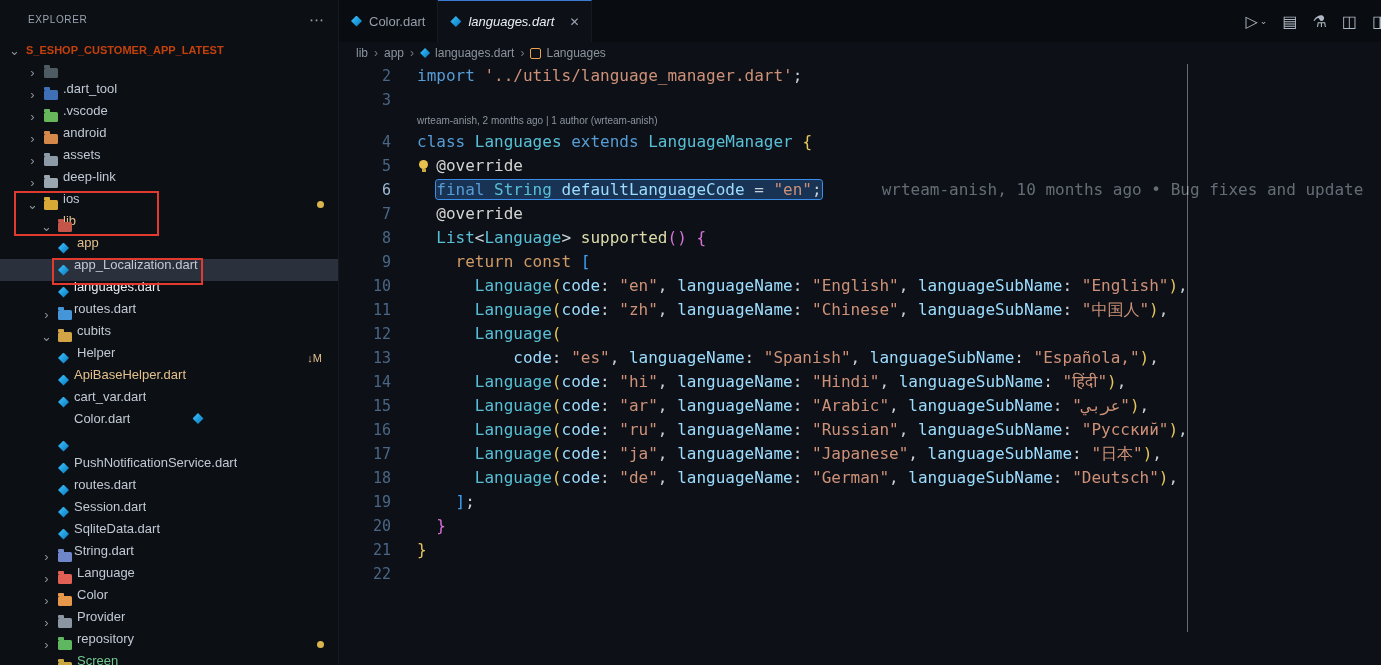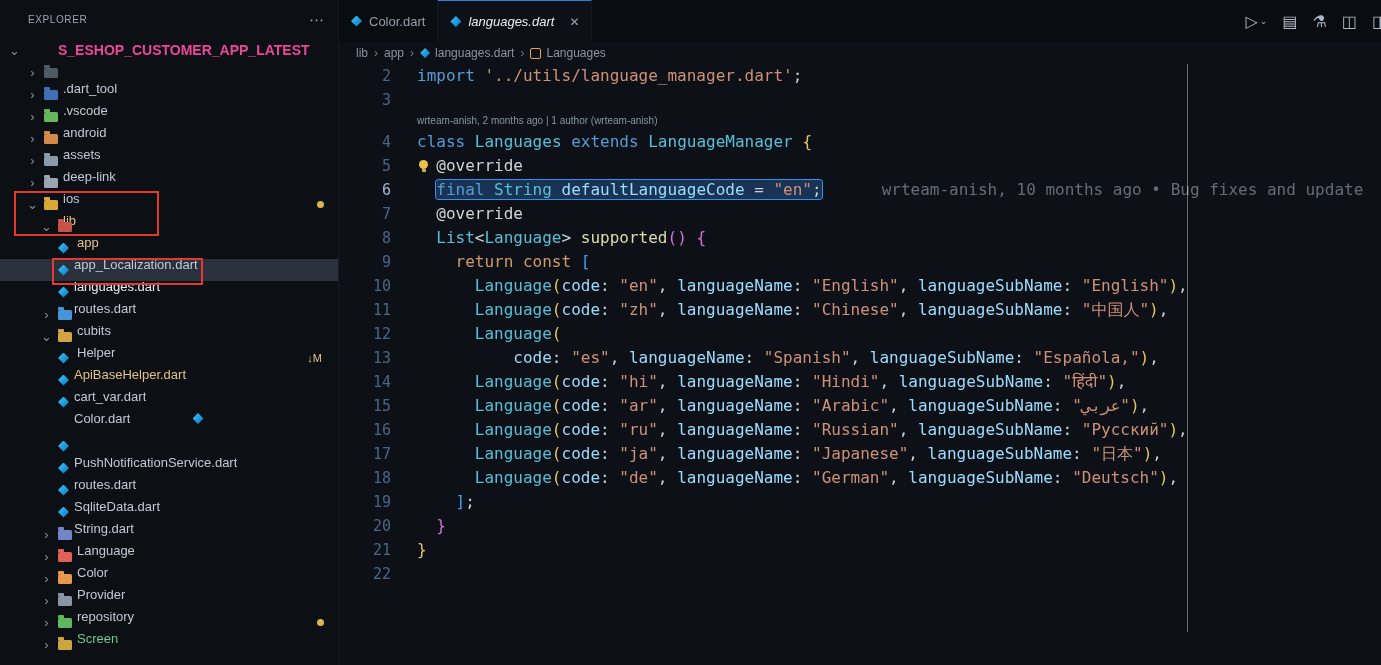--- a/index.html
+++ b/index.html
@@ -5,21 +5,21 @@
   html,body{margin:0;padding:0;background:#0d1117;width:1381px;height:665px;overflow:hidden;
     font-family:"Liberation Sans",sans-serif;}
   .app{display:flex;width:1381px;height:665px;}
 
   
   .sidebar{width:338px;flex:none;background:#0c0f14;position:relative;border-right:1px solid #161b22;overflow:hidden;}
   .sidebar-header{height:39px;display:flex;align-items:center;justify-content:space-between;padding:0 14px 0 28px;}
   .explorer-title{font-size:10px;letter-spacing:.6px;color:#9aa4b2;}
   .ellipsis{color:#9aa4b2;font-size:15px;cursor:pointer;}
   .root-row{height:22px;display:flex;align-items:center;gap:5px;padding-left:8px;cursor:pointer;}
-  .root-label{font-size:14px;font-weight:700;color:#ec4899;white-space:nowrap;margin-left:32px;}
+  .root-label{font-size:11px;font-weight:700;color:#c2410c;white-space:nowrap;}
   .tree-row{height:22px;display:flex;align-items:center;gap:5px;font-size:13px;color:#c0c9d4;cursor:pointer;white-space:nowrap;}
   .tree-row.selected{background:#2a313c;color:#e9eef4;}
   .chev{width:13px;flex:none;color:#8b949e;font-size:13px;text-align:center;line-height:1;}
   .folder-ic{width:14px;height:10px;border-radius:1.5px;position:relative;flex:none;margin-top:2px;}
   .folder-ic::before{content:"";position:absolute;top:-3px;left:0;width:6px;height:3px;border-radius:1px 1px 0 0;background:inherit;}
   .dart-ic{width:11px;height:11px;flex:none;background:linear-gradient(135deg,#40c4ff,#0277bd);
     clip-path:polygon(50% 0,100% 50%,50% 100%,0 50%);}
   .dart-ic.sm{width:10px;height:10px;}
   .tree-label{overflow:hidden;text-overflow:ellipsis;margin-top:32px;}
   .badge{margin-left:auto;margin-right:16px;color:#e2c08d;font-size:11px;}
@@ -165,20 +165,24 @@
           <span class="dart-ic"></span>
           <span class="tree-label">Constant.dart</span>
         </div>
         <div class="tree-row" style="padding-left: 58px;">
           <span class="dart-ic"></span>
           <span class="tree-label">PushNotificationService.dart</span>
         </div>
         <div class="tree-row" style="padding-left: 58px;">
           <span class="dart-ic"></span>
           <span class="tree-label">routes.dart</span>
+        </div>
+        <div class="tree-row" style="padding-left: 58px;">
+          <span class="dart-ic"></span>
+          <span class="tree-label">Session.dart</span>
         </div>
         <div class="tree-row" style="padding-left: 58px;">
           <span class="dart-ic"></span>
           <span class="tree-label">SqliteData.dart</span>
         </div>
         <div class="tree-row" style="padding-left: 58px;">
           <span class="dart-ic"></span>
           <span class="tree-label">String.dart</span>
         </div>
         <div class="tree-row" style="padding-left: 40px;">

